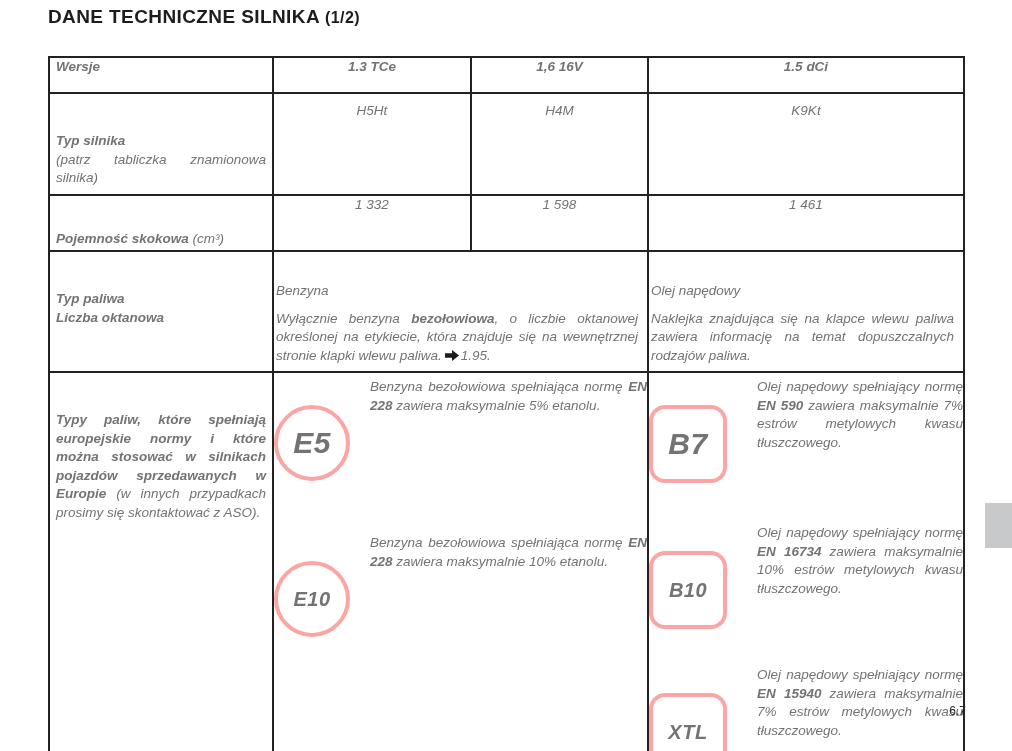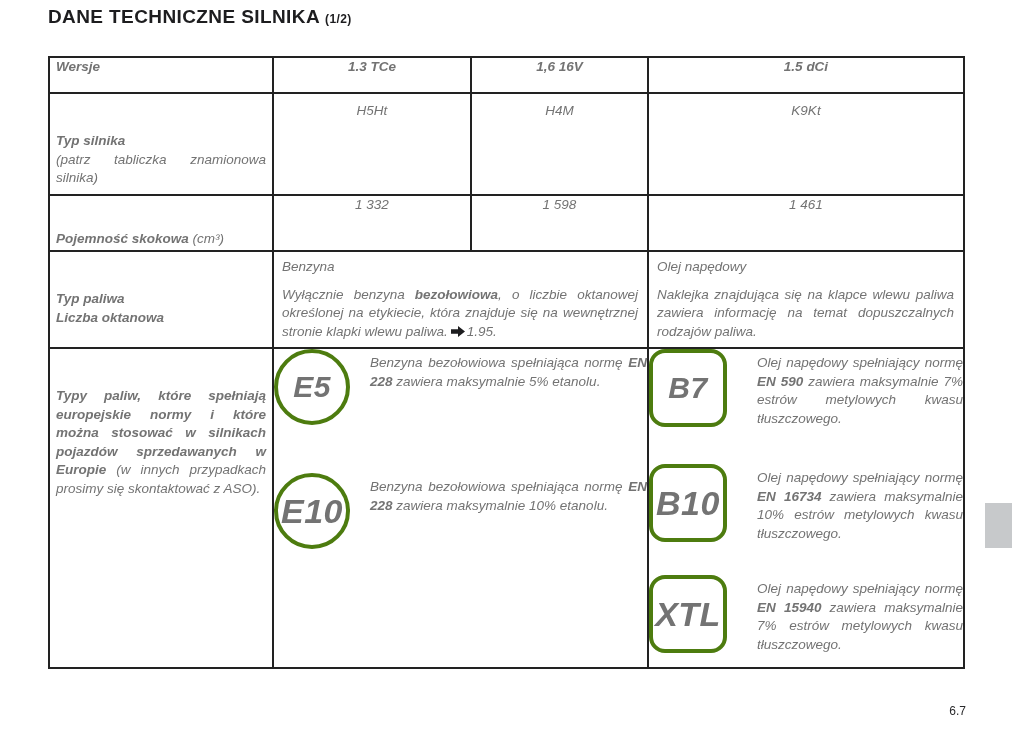--- a/index.html
+++ b/index.html
@@ -5,21 +5,21 @@
   html,body { margin:0; padding:0; background:#ffffff; }
   .page {
     position:relative; width:1012px; height:751px; background:#ffffff;
     font-family:"Liberation Sans", sans-serif; color:#1d1d1f; overflow:hidden;
     -webkit-font-smoothing:antialiased;
   }
   .doc-title {
     position:absolute; left:48px; top:6px;
     font-size:19px; font-weight:bold; letter-spacing:0.4px; white-space:nowrap;
   }
-  .doc-title .title-suffix { font-size:12px; }
+  .doc-title .title-suffix { font-size:16px; }
 
   table.spec {
     position:absolute; left:48px; top:56px; width:915px;
     border-collapse:collapse; table-layout:fixed;
     font-size:13.5px; line-height:18.5px; color:#737373;font-style:italic;
   }
   table.spec td { border:2px solid #222; padding:0; vertical-align:top; }
 
   .cell-pad { padding:6px;margin-top:32px; }
   .bold { font-weight:bold; }
@@ -28,47 +28,47 @@
   td.head-label { font-weight:bold; vertical-align:middle; }
   td.head-label > div { padding:0 6px; }
   td.head-val { font-weight:bold; text-align:center; vertical-align:middle; }
 
   td.val-top { text-align:center; }
   td.val-top > div { padding-top:8px; }
   td.val-mid { text-align:center; vertical-align:middle; }
 
   td.v-mid { vertical-align:middle; }
 
-  .para-cell { padding:6px 9px 6px 8px; }
+  .para-cell { padding:6px 9px 6px 2px;margin-top:24px; }
   .para-head { margin:0; }
   .para { margin:9px 0 0 0; text-align:justify; }
 
   .ref-arrow-icon { display:inline-block; vertical-align:-1px; margin:0 2px 0 3px; }
 
   td.badge-cell { padding:16px 10px 0 15px; }
   .fuel-item { display:flex; align-items:flex-start; }
   .fuel-item .fuel-text {
     text-align:justify; padding-top:5px; flex:1 1 auto;
   }
   .petrol-col .fuel-text { margin-left:20px; }
   .diesel-col .fuel-text { margin-left:30px; }
   .mt48 { margin-top:48px; }
   .mt36 { margin-top:36px; }
   .mt32 { margin-top:32px; }
 
   .badge {
     box-sizing:border-box; flex:0 0 auto;
-    border:4px solid #4d7c0f; background:#ffffff;
+    border:4px solid #fca5a5; background:#ffffff;
     display:flex; align-items:center; justify-content:center;
-    font-weight:bold; letter-spacing:0.5px;
+    font-weight:bold; letter-spacing:0.5px;margin-top:32px;
   }
   .badge.circle { width:76px; height:76px; border-radius:50%; }
   .badge.rsquare { width:78px; height:78px; border-radius:16px; }
   .badge.sz-l { font-size:30px; }
-  .badge.sz-m { font-size:34px; }
+  .badge.sz-m { font-size:20px; }
 
   .side-tab {
     position:absolute; left:985px; top:503px; width:27px; height:45px;
     background:#c7c9cb;
   }
   .page-number {
     position:absolute; right:46px; top:704px; font-size:12px; color:#2a2a2c;
   }
 </style>
 </head>

